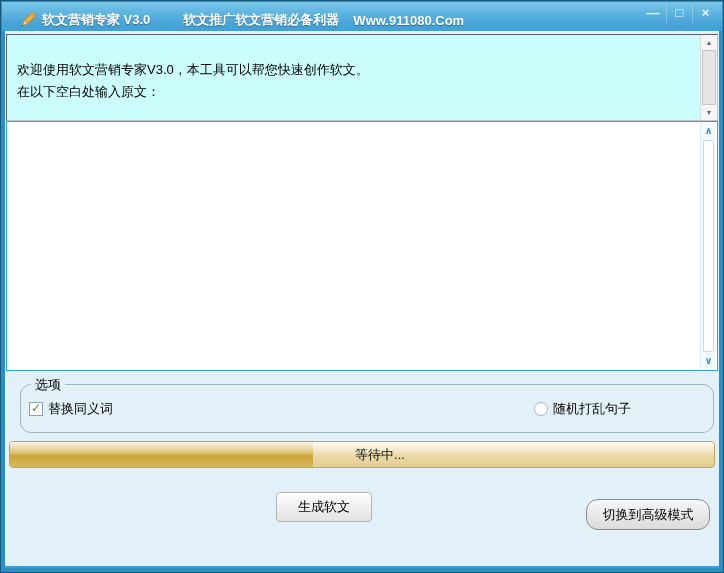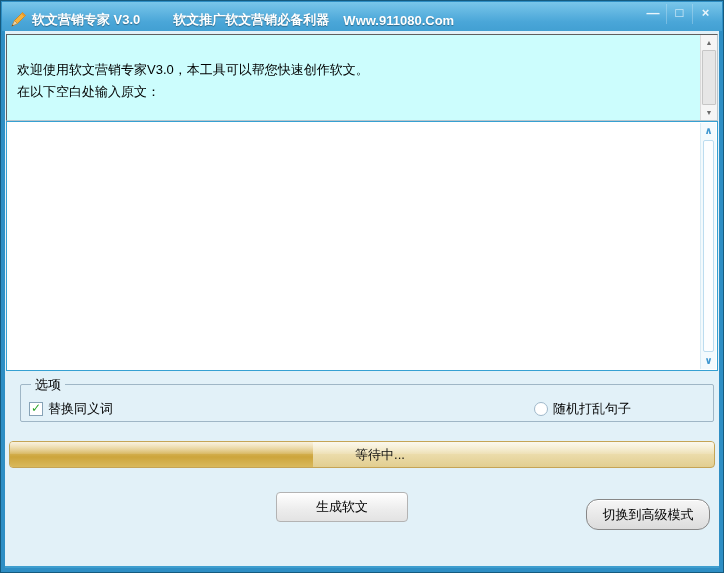--- a/index.html
+++ b/index.html
@@ -7,21 +7,21 @@
 
   .window{
     position:relative; width:724px; height:573px;
     border:1px solid #155a7e; background:#2e8ec4; overflow:hidden;
   }
   
   .titlebar{
     position:absolute; top:1px; left:1px; right:1px; height:37px;
     background:linear-gradient(#79c6ea,#4aa6d8 55%,#3c9bce);
     border-bottom:1px solid #2f87b9;
-    display:flex; align-items:center; padding:0 4px 0 6px;
+    display:flex; align-items:center; padding:0 4px 0 16px;
     color:#fff; font-weight:bold; font-size:13px;
     text-shadow:0 1px 1px rgba(0,0,0,.35);
   }
   .app-icon{ width:20px; height:20px; margin-right:4px; flex:0 0 auto; }
   .t-sub{ margin-left:33px; }
   .t-url{ margin-left:14px; }
   .controls{ margin-left:auto; display:flex; height:20px; align-self:flex-start; margin-top:2px; }
   .ctrl{
     width:26px; text-align:center; color:#e9f5fb; font-size:13px; line-height:18px;
     font-weight:bold; border-left:1px solid rgba(255,255,255,.25); cursor:default;
@@ -73,22 +73,22 @@
     font-size:10px; font-weight:bold; color:#3f97d0; line-height:15px;
   }
   .chev.topc{ top:0; } .chev.botc{ bottom:0; }
   .sbb-thumb{
     position:absolute; left:2px; right:2px; top:17px; bottom:17px;
     background:#fdfeff; border:1px solid #bcdcef; border-radius:2px;
   }
 
   
   .group{
-    position:absolute; left:15px; top:353px; width:694px; height:38px;
-    border:1px solid #9fb6c6; border-radius:2px;padding-left:8px;
+    position:absolute; left:15px; top:353px; width:694px; height:49px;
+    border:1px solid #9fb6c6; border-radius:11px;padding-left:8px;
   }
   .group-label{
     position:absolute; top:-9px; left:10px; background:#e2f1f8;
     padding:0 4px; font-size:13px; color:#000;
   }
   .opt{
     position:absolute; top:15px; display:flex; align-items:center; gap:5px;
     font-size:13px; color:#000; cursor:default; white-space:nowrap;
   }
   .opt.check{ left:8px; } .opt.r1{ left:257px; } .opt.r2{ left:513px; }
@@ -117,21 +117,21 @@
     background:linear-gradient(rgba(255,255,255,.7),rgba(255,255,255,.12));
   }
   .plabel{
     position:absolute; inset:0; display:flex; align-items:center; justify-content:center;
     font-size:13px; color:#111;padding-left:36px;
   }
 
   
   .btn{ position:absolute; font-size:13px; color:#000; font-family:inherit; cursor:pointer; }
   .btn.gen{
-    left:271px; top:461px; width:132px; height:30px;
+    left:271px; top:461px; width:96px; height:30px;
     background:linear-gradient(#ffffff,#ececec 60%,#e3e3e3);
     border:1px solid #b3b3b3; border-radius:4px;
   }
   .btn.adv{
     left:581px; top:468px; width:124px; height:31px;
     background:linear-gradient(#f6f6f6,#dcdcdc);
     border:1px solid #878787; border-radius:12px;
     box-shadow:inset 0 1px 0 #fff;
   }
 

